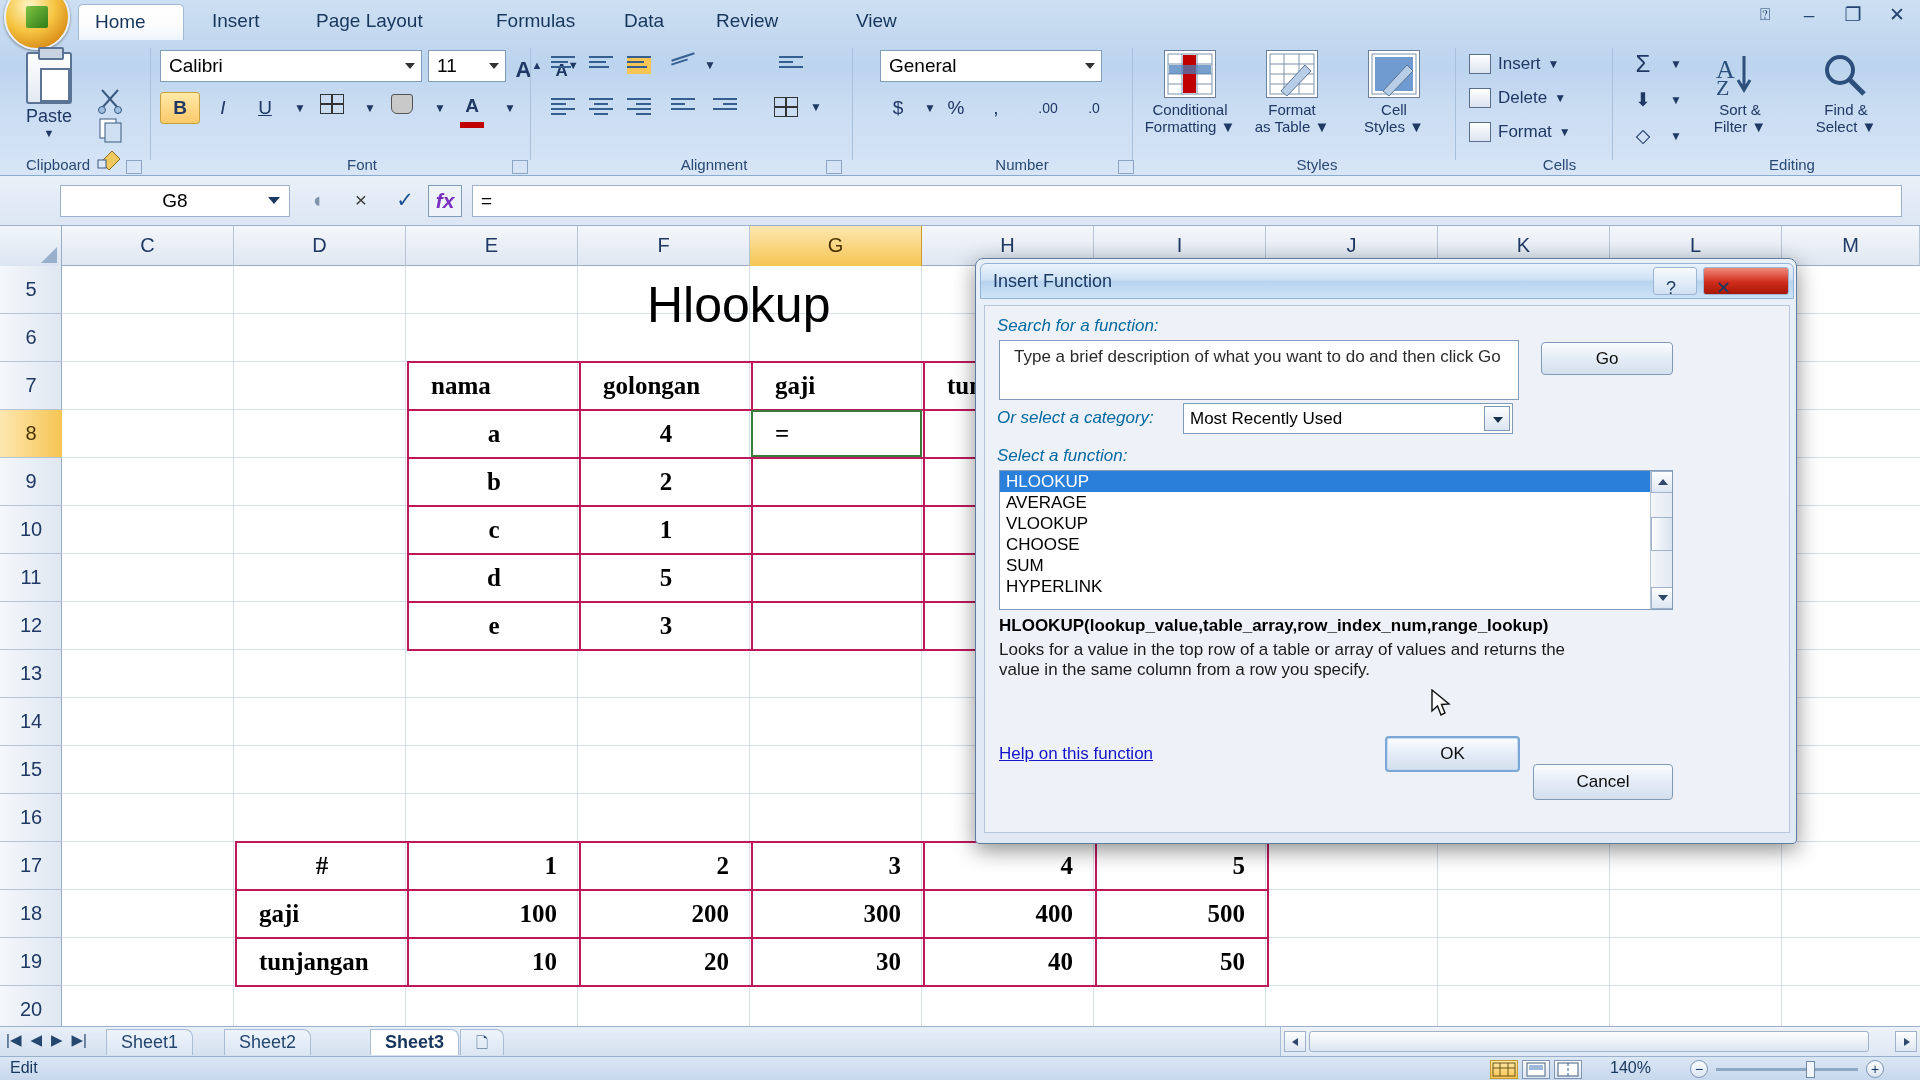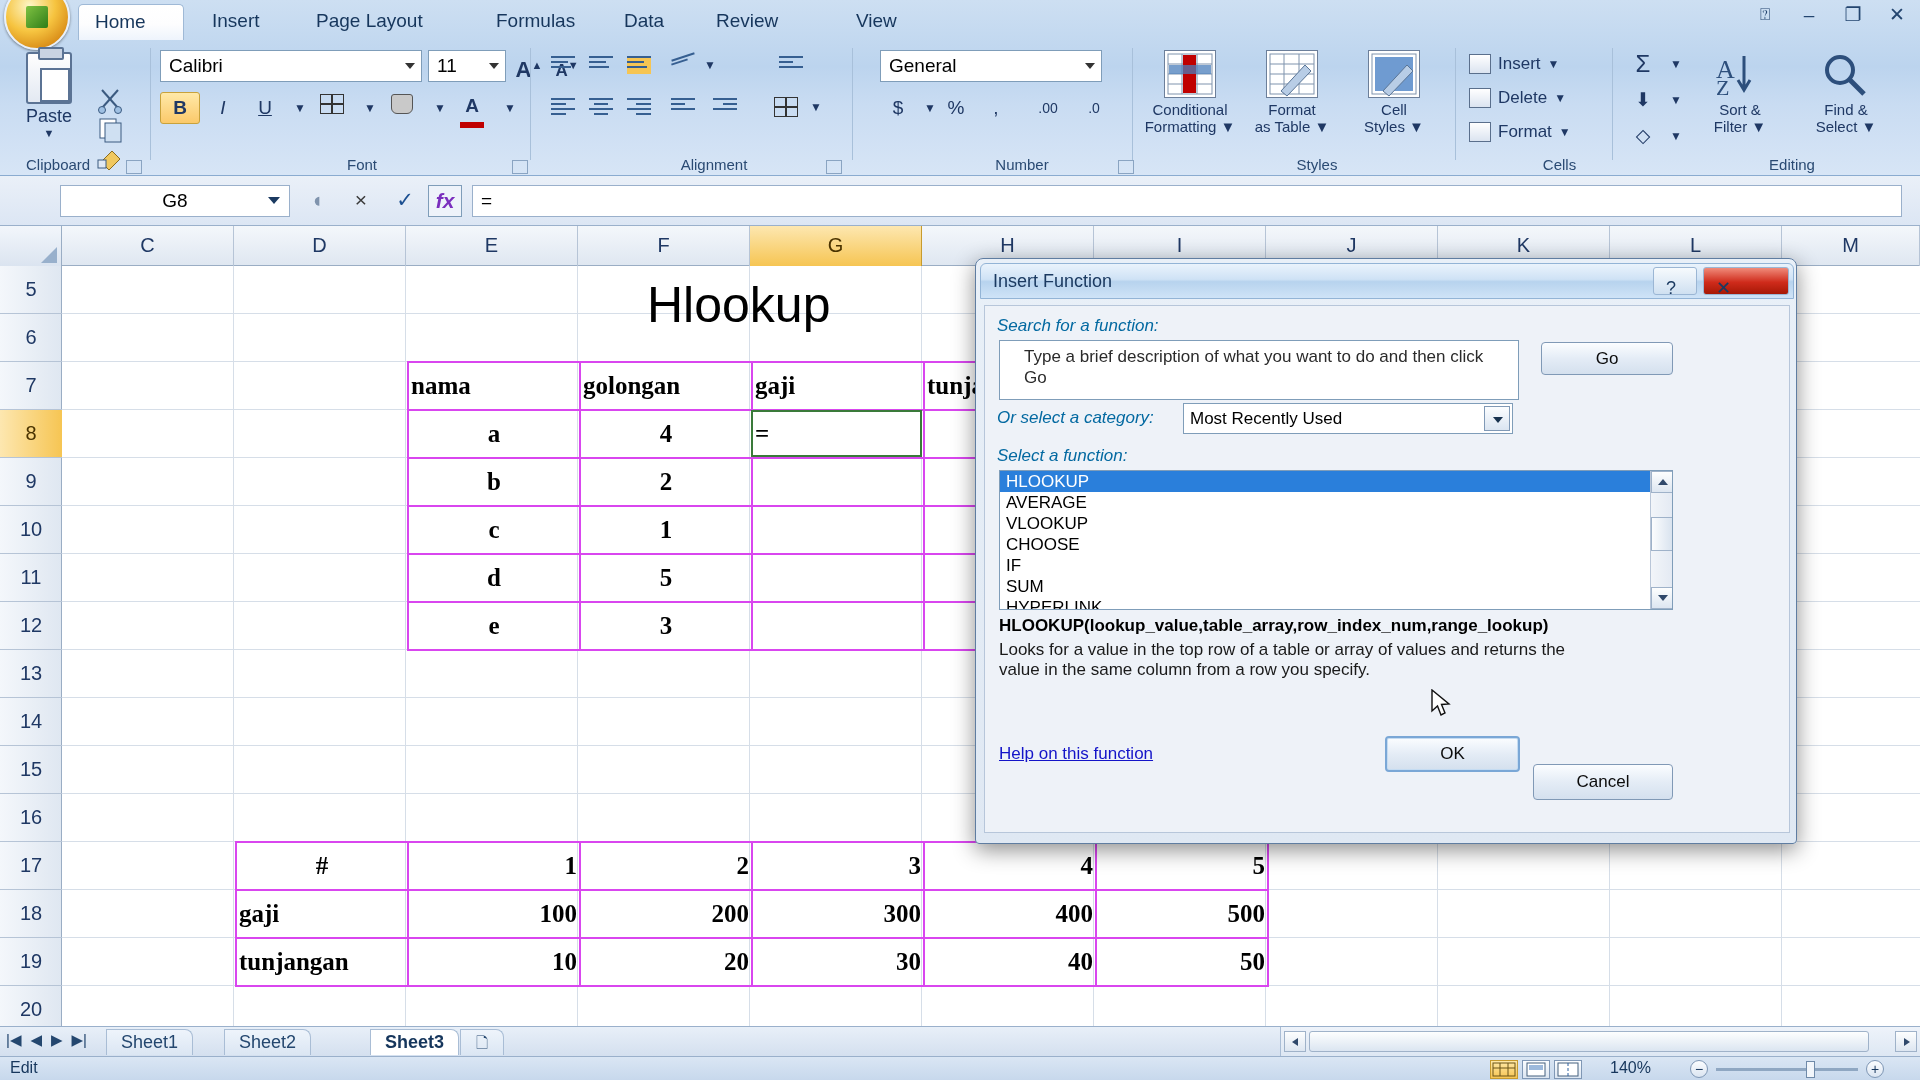--- a/index.html
+++ b/index.html
@@ -147,22 +147,22 @@
   .rowcell{ position:absolute; left:0; width:62px; text-align:center; font-size:20px; color:#1f3864;
             border-bottom:1px solid #b6c4d6; }
 
   .cellsurface{ position:absolute; left:62px; top:40px; width:1858px; height:760px; background:#fff; }
   .gl-v{ position:absolute; top:0; width:1px; height:760px; background:#d6dee8; }
   .gl-h{ position:absolute; left:0; width:1858px; height:1px; background:#d6dee8; }
 
   .hl-title{ position:absolute; font-size:50px; color:#000; font-family:"Liberation Sans",sans-serif; }
 
   .btable{ position:absolute; border-collapse:collapse; }
-  .btable td{ border:2px solid #d946ef; font-size:25px; font-weight:bold; color:#000;
-              font-family:"Liberation Serif", serif; padding:0 2px; height:48px; }
+  .btable td{ border:2px solid #be185d; font-size:25px; font-weight:bold; color:#000;
+              font-family:"Liberation Serif", serif; padding:0 22px; height:48px; }
   .ta-c{ text-align:center; } .ta-l{ text-align:left; } .ta-r{ text-align:right; }
 
   .selbox{ position:absolute; border:2px solid #3a7a3a; }
 
   
   .dlg{
     position:absolute; left:975px; top:258px; width:822px; height:586px;
     background:linear-gradient(to bottom,#e9f0f8,#dfe8f3);
     border:1px solid #5f7da1; border-radius:8px 8px 4px 4px;
     box-shadow:0 6px 22px rgba(0,0,0,.45);
@@ -178,21 +178,21 @@
   .tbtn.help{ right:96px; width:44px; background:linear-gradient(#f6fafd,#cfe0f1); text-align:center; line-height:26px; font-size:17px; color:#1b3a61;}
   .tbtn.close{ right:4px; width:86px; background:linear-gradient(#f08b7a,#cf2b1b 55%,#a61806); color:#fff; text-align:center; line-height:26px; font-size:17px;}
 
   .dlg-body{
     position:absolute; left:8px; top:46px; width:806px; height:528px;
     background:#eef2f8; border:1px solid #b7c6da;
   }
   .dl{ position:absolute; font-size:17px; color:#0369a1;font-style:italic; }
   .dinput{
     position:absolute; background:#fff; border:1px solid #7f9db9; font-size:17px;
-    color:#2b2b2b; padding:5px 24px; line-height:21px;
+    color:#2b2b2b; padding:5px 14px; line-height:21px;
   }
   .dbtn{
     position:absolute; background:linear-gradient(to bottom,#fbfdff,#e4ecf6 50%,#d4e0ee);
     border:1px solid #8099b6; border-radius:4px; text-align:center; font-size:17px; color:#0c0c0c;
   }
   .dbtn.default{ border:2px solid #7aa7d6; box-shadow:0 0 0 1px #c5dcf2 inset; }
   .dcombo{
     position:absolute; background:#fff; border:1px solid #7f9db9; font-size:17px; color:#000;
     padding:3px 6px; line-height:23px;
   }
@@ -734,21 +734,20 @@
         <i class="arrow"></i>
       </div>
 
       <div class="dl" style="left:12px; top:140px;">Select a function:</div>
 
       <div class="listbox" style="left:14px; top:164px; width:674px; height:140px;">
         <div class="litem sel">HLOOKUP</div>
         <div class="litem">AVERAGE</div>
         <div class="litem">VLOOKUP</div>
         <div class="litem">CHOOSE</div>
-        <div class="litem">IF</div>
         <div class="litem">SUM</div>
         <div class="litem">HYPERLINK</div>
 
         <div class="vscroll">
           <div class="vs-btn" style="top:0;">
               <i class="tri-u"></i>
             </div>
           <div class="vs-thumb"></div>
           <div class="vs-btn" style="bottom:0;">
               <i class="tri-d"></i>

